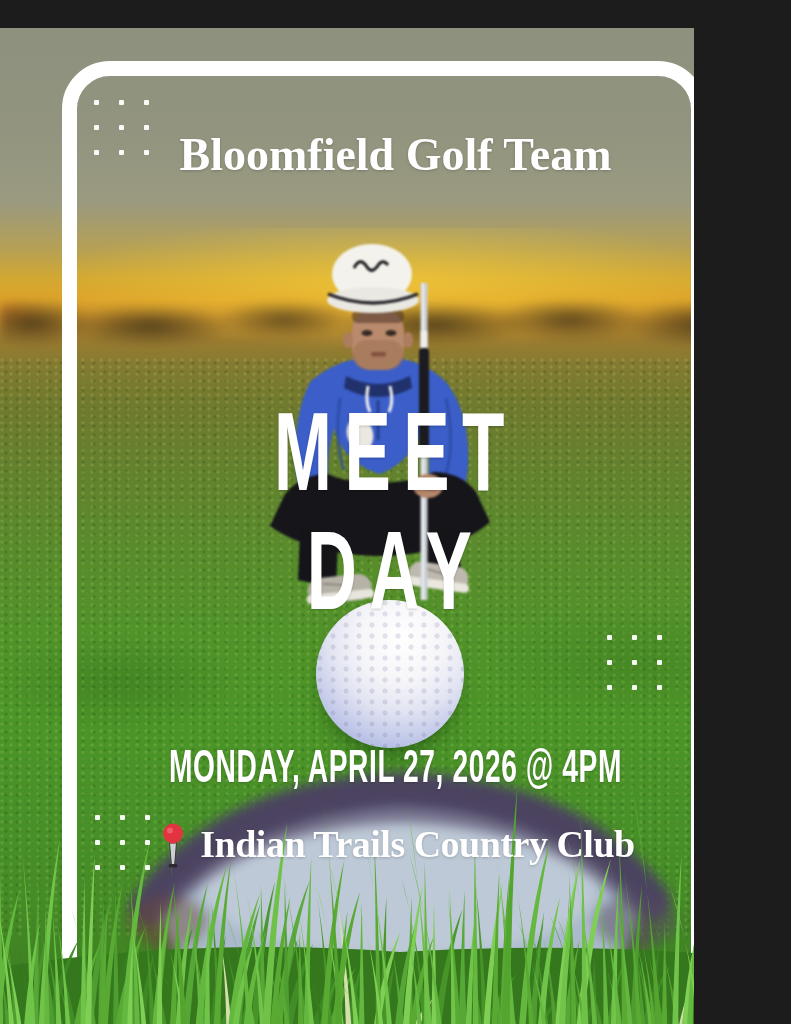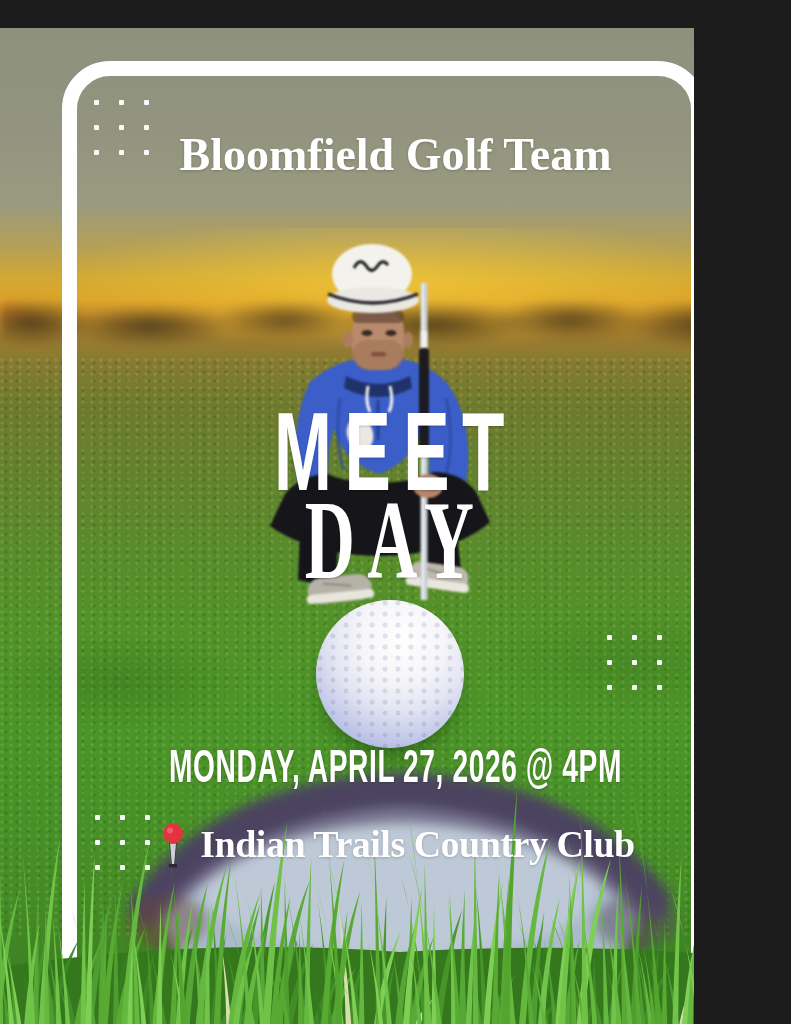--- a/index.html
+++ b/index.html
@@ -65,21 +65,21 @@
   .dots-mr { left:607px; top:607px; }
   .dots-bl { left:95px;  top:787px; }
 
   
   .txt { position:absolute; left:0; width:791px; z-index:60; text-align:center;
     color:#ffffff; text-shadow:0 1px 3px rgba(0,0,0,.20); }
   .team { top:100px; font-family:"Liberation Serif", serif; font-weight:bold;
     font-size:46px; letter-spacing:0; }
   .head-line { display:block; font-weight:bold; font-size:112px; line-height:1;
     letter-spacing:.18em; white-space:nowrap; transform:scaleX(.62); transform-origin:50% 50%; }
-  .head1 { top:368px;text-align:center; } .head2 { top:456px;font-family:Liberation Serif, serif; }
+  .head1 { top:368px;text-align:center; } .head2 { top:487px; }
   .when { top:710px; font-weight:bold; font-size:47px; letter-spacing:.02em;
     white-space:nowrap; transform:scaleX(.60); transform-origin:50% 50%; }
   .where { top:790px; display:flex; justify-content:center; align-items:flex-start; gap:10px; }
   .where .loc-text { font-family:"Liberation Serif", serif; font-weight:bold;
     font-size:38px; line-height:52px; letter-spacing:-.5px; }
   .pin { width:34px; height:54px; margin-top:2px; flex:0 0 auto; }
 </style>
 </head>
 <body>
 

